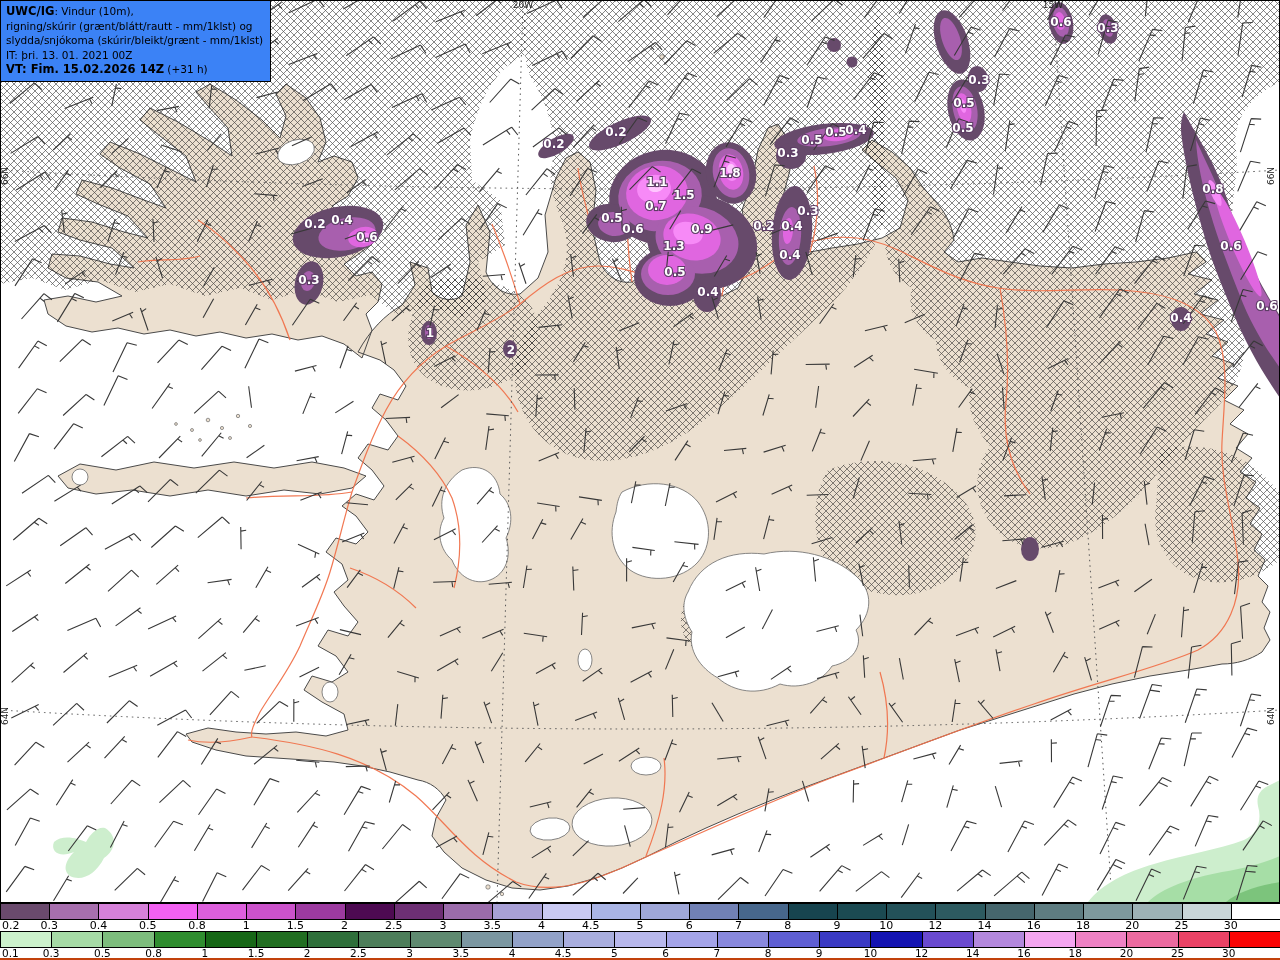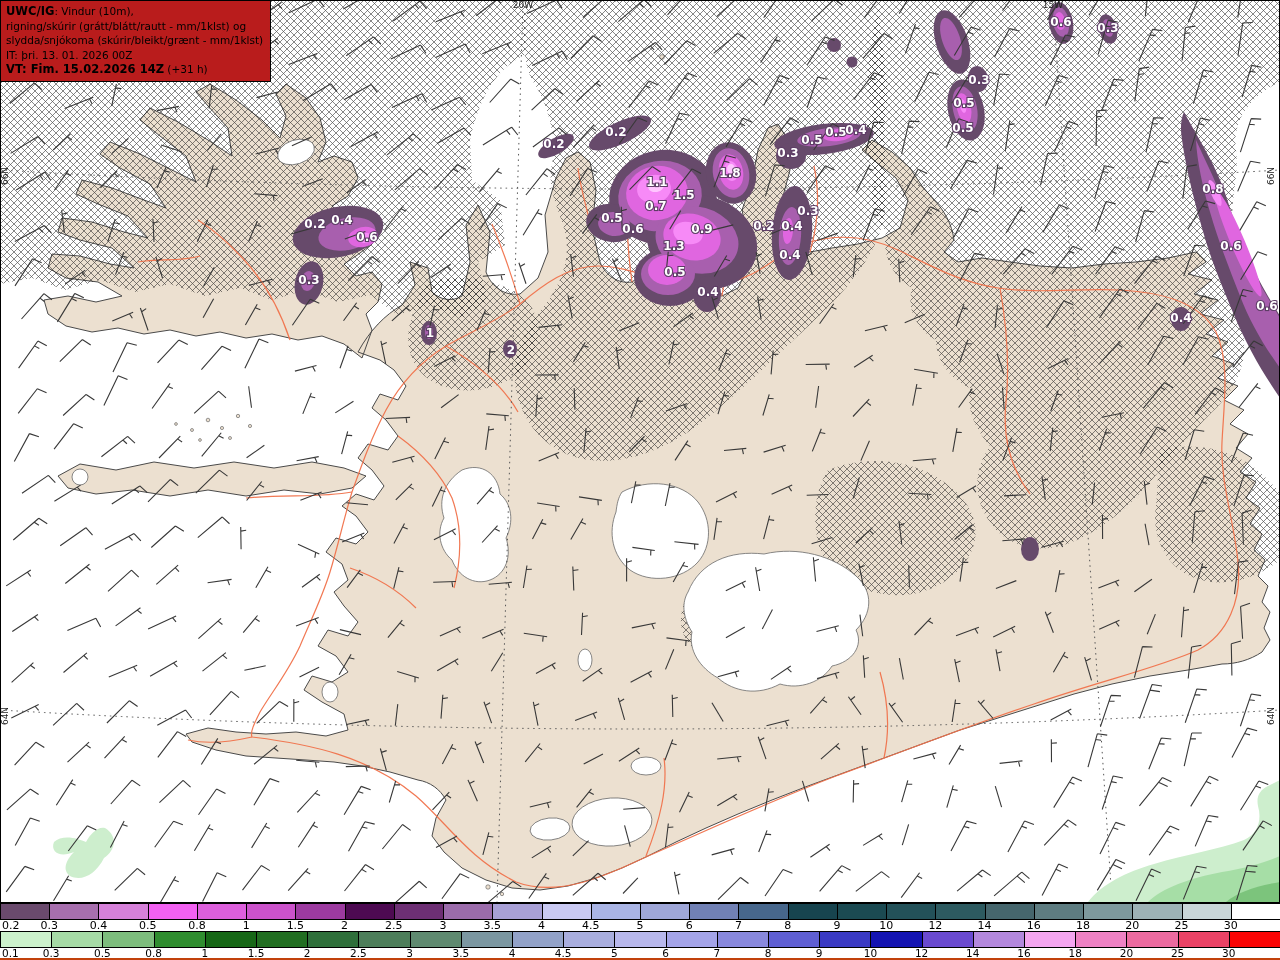--- a/index.html
+++ b/index.html
@@ -1,19 +1,19 @@
 <!DOCTYPE html>
 <html><head>
 <meta charset="utf-8">
 <style>
   html,body{margin:0;padding:0;background:#888;}
   .stage{position:relative;width:1280px;height:960px;background:#fff;overflow:hidden;
          font-family:"DejaVu Sans",sans-serif;}
   #mapsvg{position:absolute;top:0;left:0;display:block;}
-  .titlebox{position:absolute;top:0;left:0;z-index:6;background:#b91c1c;border:1px solid #000;
+  .titlebox{position:absolute;top:0;left:0;z-index:6;background:#3b82f6;border:1px solid #000;
             padding:3px 7px 4px 5px;font-size:10.5px;line-height:1.34;white-space:nowrap;color:#000;}
   .titlebox b{font-size:11.5px;}
   .legend{position:absolute;left:0;width:1280px;z-index:6;background:#fff;}
   #legend1{top:903px;height:28px;}
   #legend2{top:931px;height:29px;}
   .swatches{position:relative;height:17px;overflow:hidden;}
   .ticks{position:relative;height:11px;font-size:11px;color:#000;}
   #legend2 .ticks{height:10px;font-size:10.5px;border-bottom:4px solid #c2410c;text-decoration:underline;}
   .sw{position:absolute;top:0;height:100%;box-sizing:border-box;border:1px solid #000;}
   .tick{position:absolute;top:0;transform:translateX(-50%);line-height:11px;}
@@ -1924,23 +1924,23 @@
         <text transform="translate(1274,176) rotate(-90)" class="glabel">66N</text>
         <text transform="translate(8,716) rotate(-90)" class="glabel">64N</text>
         <text transform="translate(1274,716) rotate(-90)" class="glabel">64N</text>
       </g>
 
   <rect class="mapborder" x="0" y="0" width="1280" height="903"></rect>
 </svg>
 
 <div class="titlebox">
   <div><b>UWC/IG</b><span>: Vindur (10m),</span></div>
-  <div>rigning/skúrir (grátt/blátt/rautt - mm/1klst) og</div>
+  <div>rigning/skúrir (grænt/blátt/rautt - mm/1klst) og</div>
   <div>slydda/snjókoma (skúrir/bleikt/grænt - mm/1klst)</div>
-  <div>IT: þri. 13. 01. 2026 00Z</div>
+  <div>IT: þri. 13. 01. 2021 00Z</div>
   <div><b>VT: Fim. 15.02.2026 14Z</b><span> (+31 h)</span></div>
 </div>
 
 <div class="legend" id="legend1">
   <div class="swatches">
         <div class="sw" style="left: 0px; width: 50.2308px; background: rgb(106, 74, 109);"></div>
         <div class="sw" style="left: 49.2308px; width: 50.2308px; background: rgb(167, 111, 174);"></div>
         <div class="sw" style="left: 98.4615px; width: 50.2308px; background: rgb(214, 129, 218);"></div>
         <div class="sw" style="left: 147.692px; width: 50.2308px; background: rgb(243, 97, 243);"></div>
         <div class="sw" style="left: 196.923px; width: 50.2308px; background: rgb(221, 95, 221);"></div>

